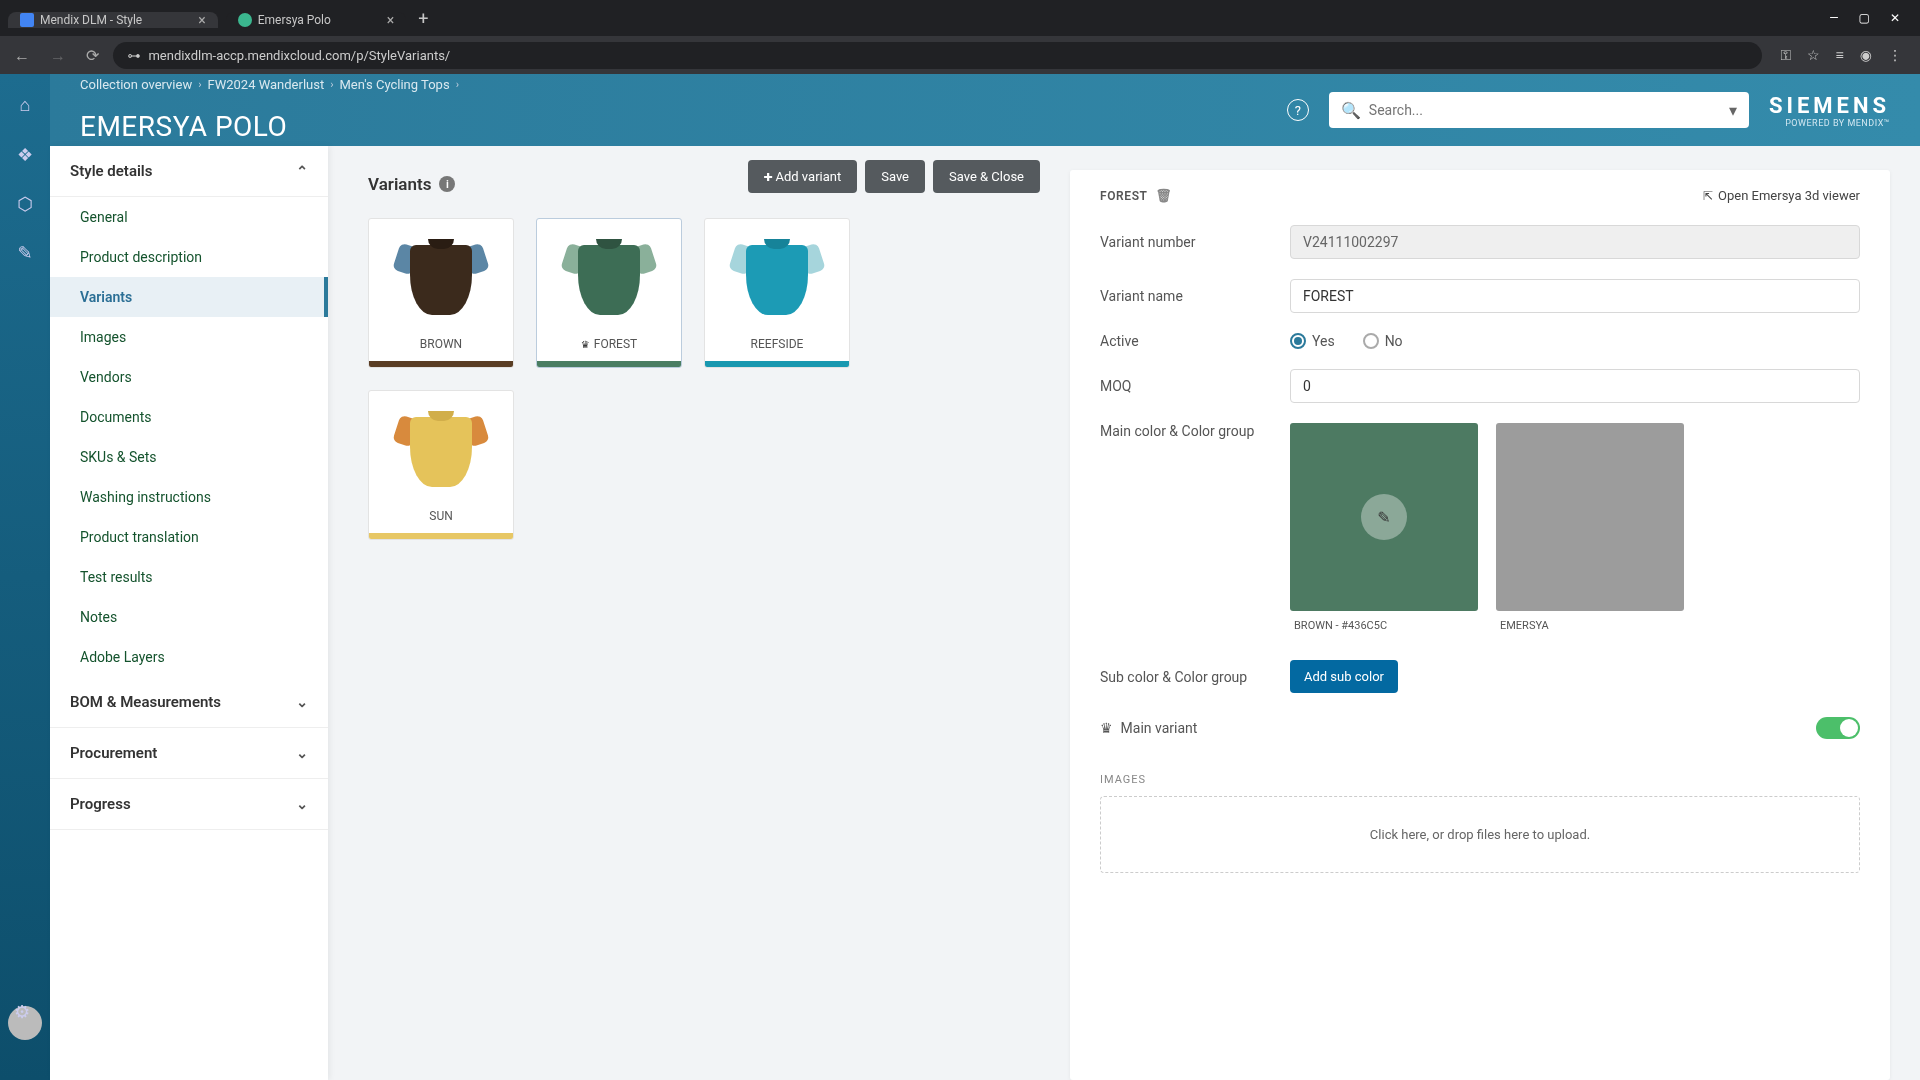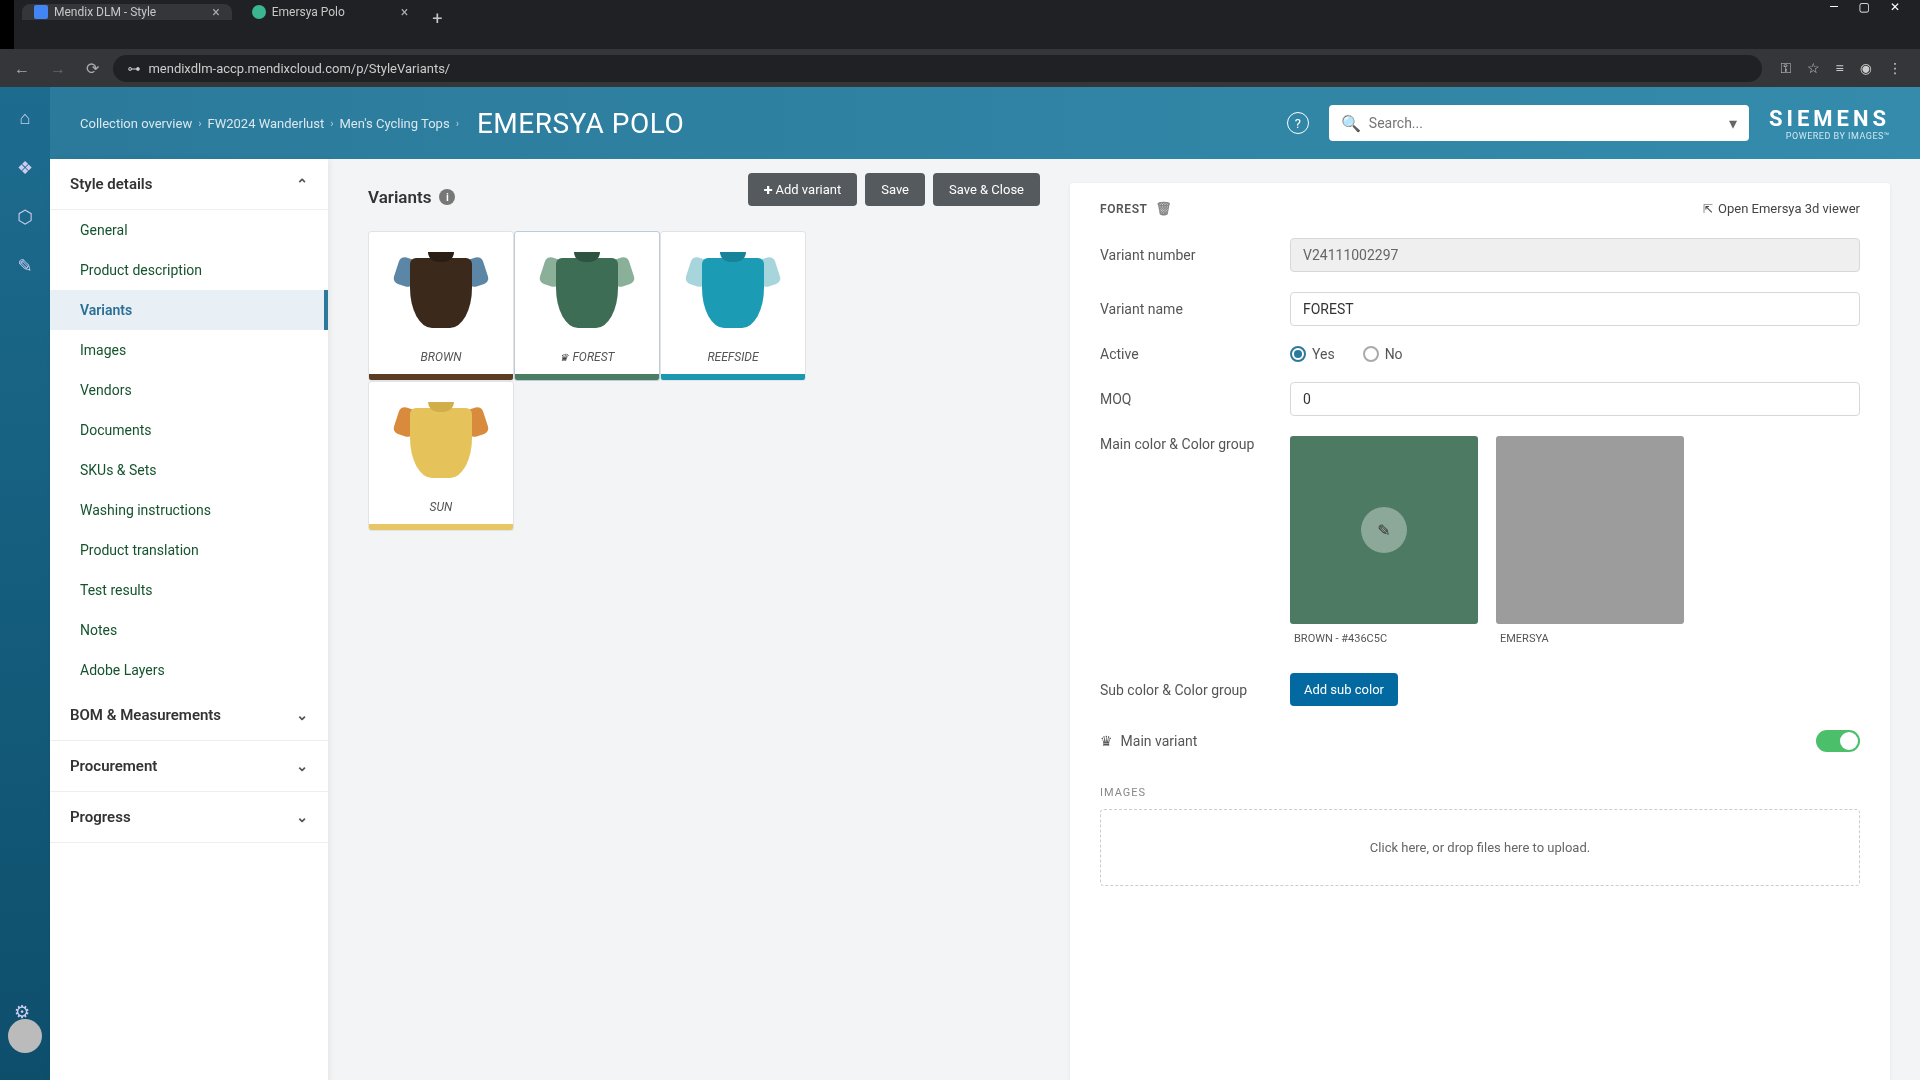--- a/index.html
+++ b/index.html
@@ -1,19 +1,19 @@
 <!DOCTYPE html>
 <html><head>
 <meta charset="utf-8">
 <style>
 * { box-sizing: border-box; margin: 0; padding: 0; font-family: -apple-system, BlinkMacSystemFont, "Segoe UI", Roboto, sans-serif; }
 body { width: 1920px; height: 1080px; overflow: hidden; background: #000; }
 
 
-.browser-chrome { background: #202124; height: 49px; display: flex; align-items: flex-start; margin-left: 14px; }
+.browser-chrome { background: #202124; height: 36px; display: flex; align-items: center; }
 .tab { display: flex; align-items: center; padding: 0 12px; color: #c7c7c7; font-size: 12px; background: #35363a; border-radius: 8px 8px 0 0; margin: 4px 0 0 8px; max-width: 240px; gap: 6px; }
 .tab.inactive { background: #202124; }
 .tab .favicon { width: 14px; height: 14px; background: #4285f4; border-radius: 2px; }
 .tab .favicon.emersya { background: #3bb78f; border-radius: 50%; }
 .tab .tab-close { color: #aaa; font-size: 14px; cursor: pointer; margin-left: 50px; }
 .new-tab { color: #c7c7c7; font-size: 18px; padding: 8px 12px; cursor: pointer; }
 .window-controls { margin-left: auto; display: flex; gap: 20px; padding: 0 20px; color: #fff; font-size: 12px; align-items: center; }
 
 .addr-bar { background: #35363a; height: 38px; display: flex; align-items: center; padding: 0 8px; gap: 8px; }
 .nav-btn { color: #aaa; font-size: 16px; padding: 4px 6px; cursor: pointer; }
@@ -23,21 +23,21 @@
 
 .app { display: flex; height: calc(1080px - 36px - 38px); }
 
 .left-rail { width: 50px; background: linear-gradient(#1d6c8f, #0d4e6b); display: flex; flex-direction: column; align-items: center; padding: 20px 0; gap: 28px; }
 .rail-icon { color: #cce; font-size: 18px; cursor: pointer; }
 .rail-avatar { width: 34px; height: 34px; background: #bbb; border-radius: 50%; margin-top: auto; margin-bottom: 20px; }
 
 .app-main { flex: 1; display: flex; flex-direction: column; }
 
 .app-header { height: 72px; background: linear-gradient(to right, #2b7a9b, #348bab); display: flex; align-items: center; padding: 10px 30px; color: #fff; }
-.header-left { display: flex; flex-direction: row; gap: 18px; }
+.header-left { display: flex; flex-direction: column; gap: 18px; }
 .breadcrumb { display: flex; gap: 6px; font-size: 13px; align-items: center; color: #d9e8ef; }
 .breadcrumb .chev { color: #bcd; font-size: 11px; }
 .page-title { font-size: 28px; font-weight: 400; letter-spacing: 0.5px; }
 .header-right { margin-left: auto; display: flex; align-items: center; gap: 20px; }
 .help-icon { width: 22px; height: 22px; border: 1.5px solid #fff; border-radius: 50%; display: flex; align-items: center; justify-content: center; font-size: 13px; }
 .search-box { background: #fff; border-radius: 4px; width: 420px; height: 36px; display: flex; align-items: center; padding: 0 12px; color: #555; }
 .search-box input { border: none; outline: none; flex: 1; font-size: 14px; padding: 0 8px; color: #333; }
 .search-dd { color: #666; }
 .brand { font-size: 22px; letter-spacing: 4px; color: #fff; font-weight: 700; }
 .brand-sub { font-size: 9px; color: #d1e7f1; letter-spacing: 0.5px; text-align: right; }
@@ -52,21 +52,21 @@
 
 .workarea { flex: 1; display: flex; }
 .variants-panel { flex: 1; padding: 18px 30px 18px 40px; position: relative; }
 .toolbar { position: absolute; right: 30px; top: 14px; display: flex; gap: 8px; }
 .btn { background: #555a5e; color: #fff; border: none; border-radius: 4px; padding: 9px 16px; font-size: 13px; cursor: pointer; }
 .btn-add::before { content: "✚ "; font-size: 11px; }
 
 .section-title { font-size: 17px; font-weight: 600; color: #333; display: flex; align-items: center; gap: 8px; margin: 10px 0 24px; }
 .info-icon { width: 16px; height: 16px; border-radius: 50%; background: #777; color: #fff; font-size: 11px; display: flex; align-items: center; justify-content: center; }
 
-.variants-grid { display: flex; flex-wrap: wrap; gap: 0; width: 520px; font-style: italic; }
+.variants-grid { display: flex; flex-wrap: wrap; gap: 22px; width: 520px; }
 .variant-card { width: 146px; background: #fff; border: 1px solid #e3e3e3; border-radius: 3px; overflow: hidden; cursor: pointer; }
 .variant-card.selected { border-color: #bcd; }
 .polo-wrap { height: 110px; display: flex; align-items: center; justify-content: center; padding: 10px; }
 .polo { width: 70px; height: 82px; position: relative; }
 .polo-body { position: absolute; inset: 12px 4px 0 4px; border-radius: 6px 6px 22px 22px / 6px 6px 40px 40px; }
 .polo-sleeve-l, .polo-sleeve-r { position: absolute; width: 20px; height: 28px; top: 12px; border-radius: 6px; }
 .polo-sleeve-l { left: -10px; transform: rotate(18deg); }
 .polo-sleeve-r { right: -10px; transform: rotate(-18deg); }
 .polo-collar { position: absolute; top: 6px; left: 50%; transform: translateX(-50%); width: 26px; height: 10px; border-radius: 0 0 12px 12px; }
 .variant-name { text-align: center; font-size: 12px; color: #555; padding: 8px 0 10px; display: flex; align-items: center; justify-content: center; gap: 4px; }
@@ -172,21 +172,21 @@
       </div>
       <div class="header-right">
         <div class="help-icon">?</div>
         <div class="search-box">
           <span>🔍</span>
           <input type="text" placeholder="Search..." style="">
           <span class="search-dd">▾</span>
         </div>
         <div>
           <div class="brand">SIEMENS</div>
-          <div class="brand-sub">POWERED BY IMAGES™</div>
+          <div class="brand-sub">POWERED BY MENDIX™</div>
         </div>
       </div>
     </div>
 
     <div class="content">
       <div class="sidebar">
         <div class="sb-section">
           <span>Style details</span>
           <span class="sb-chev">⌃</span>
         </div>

